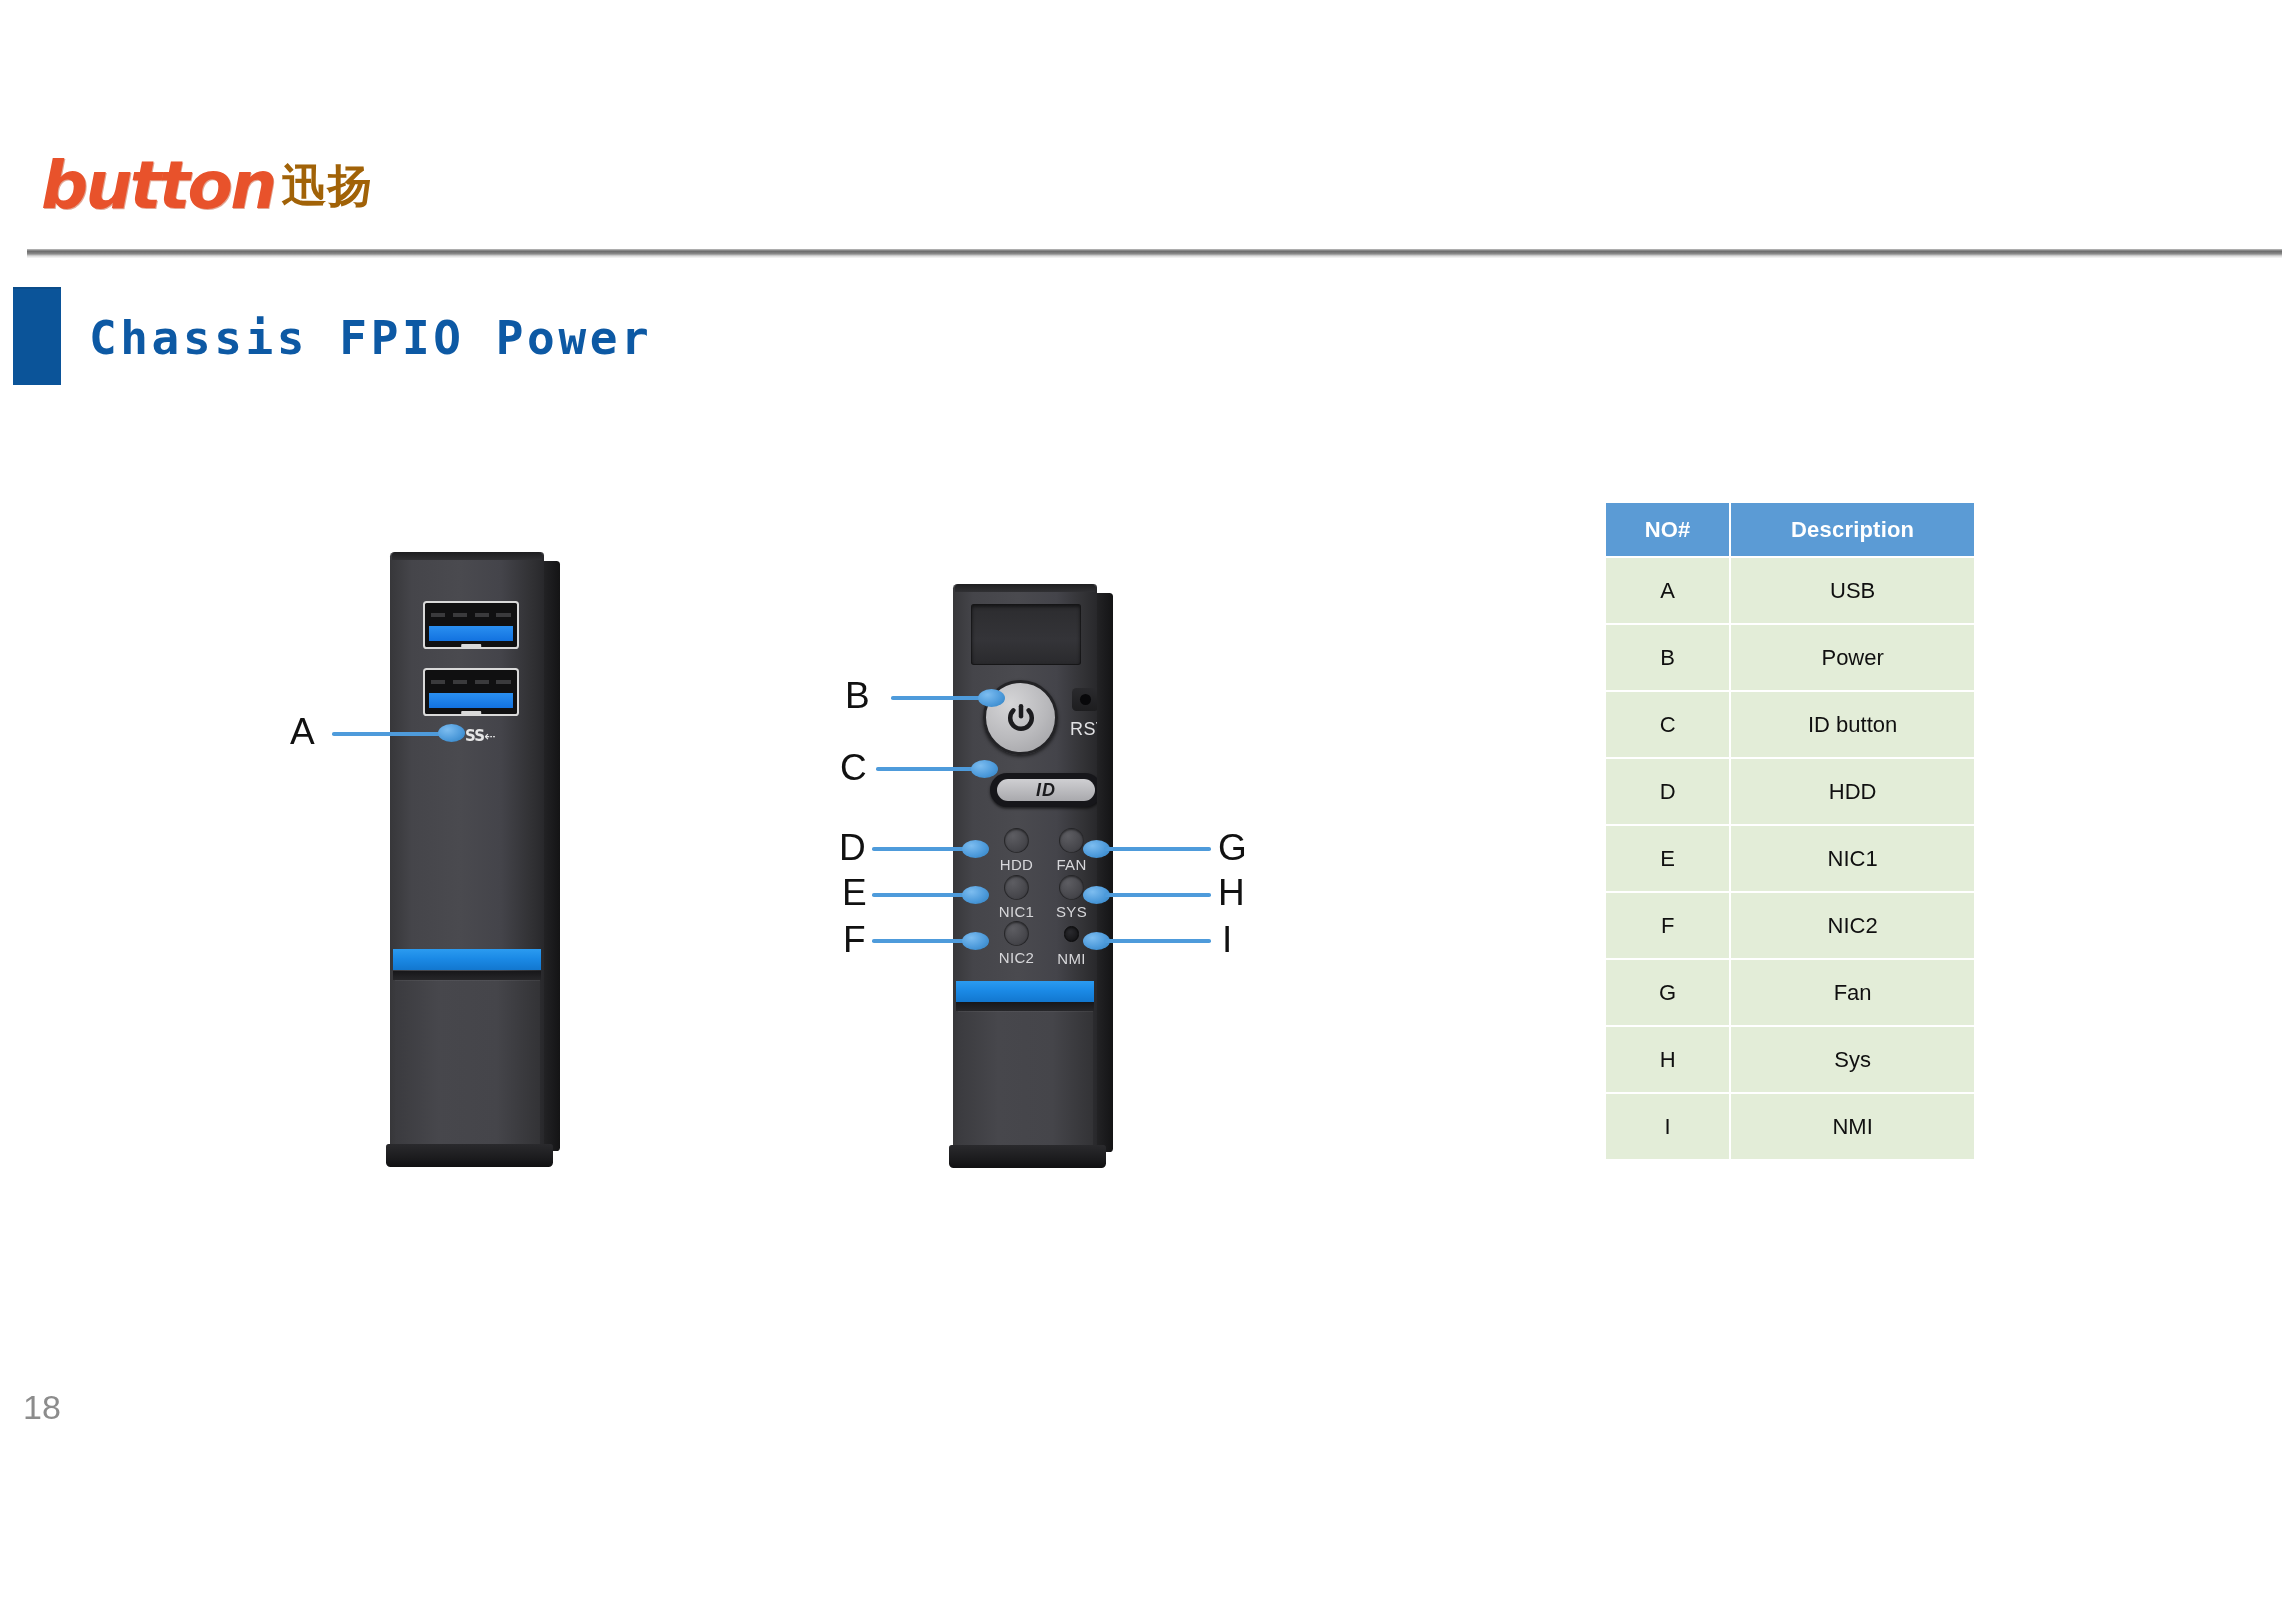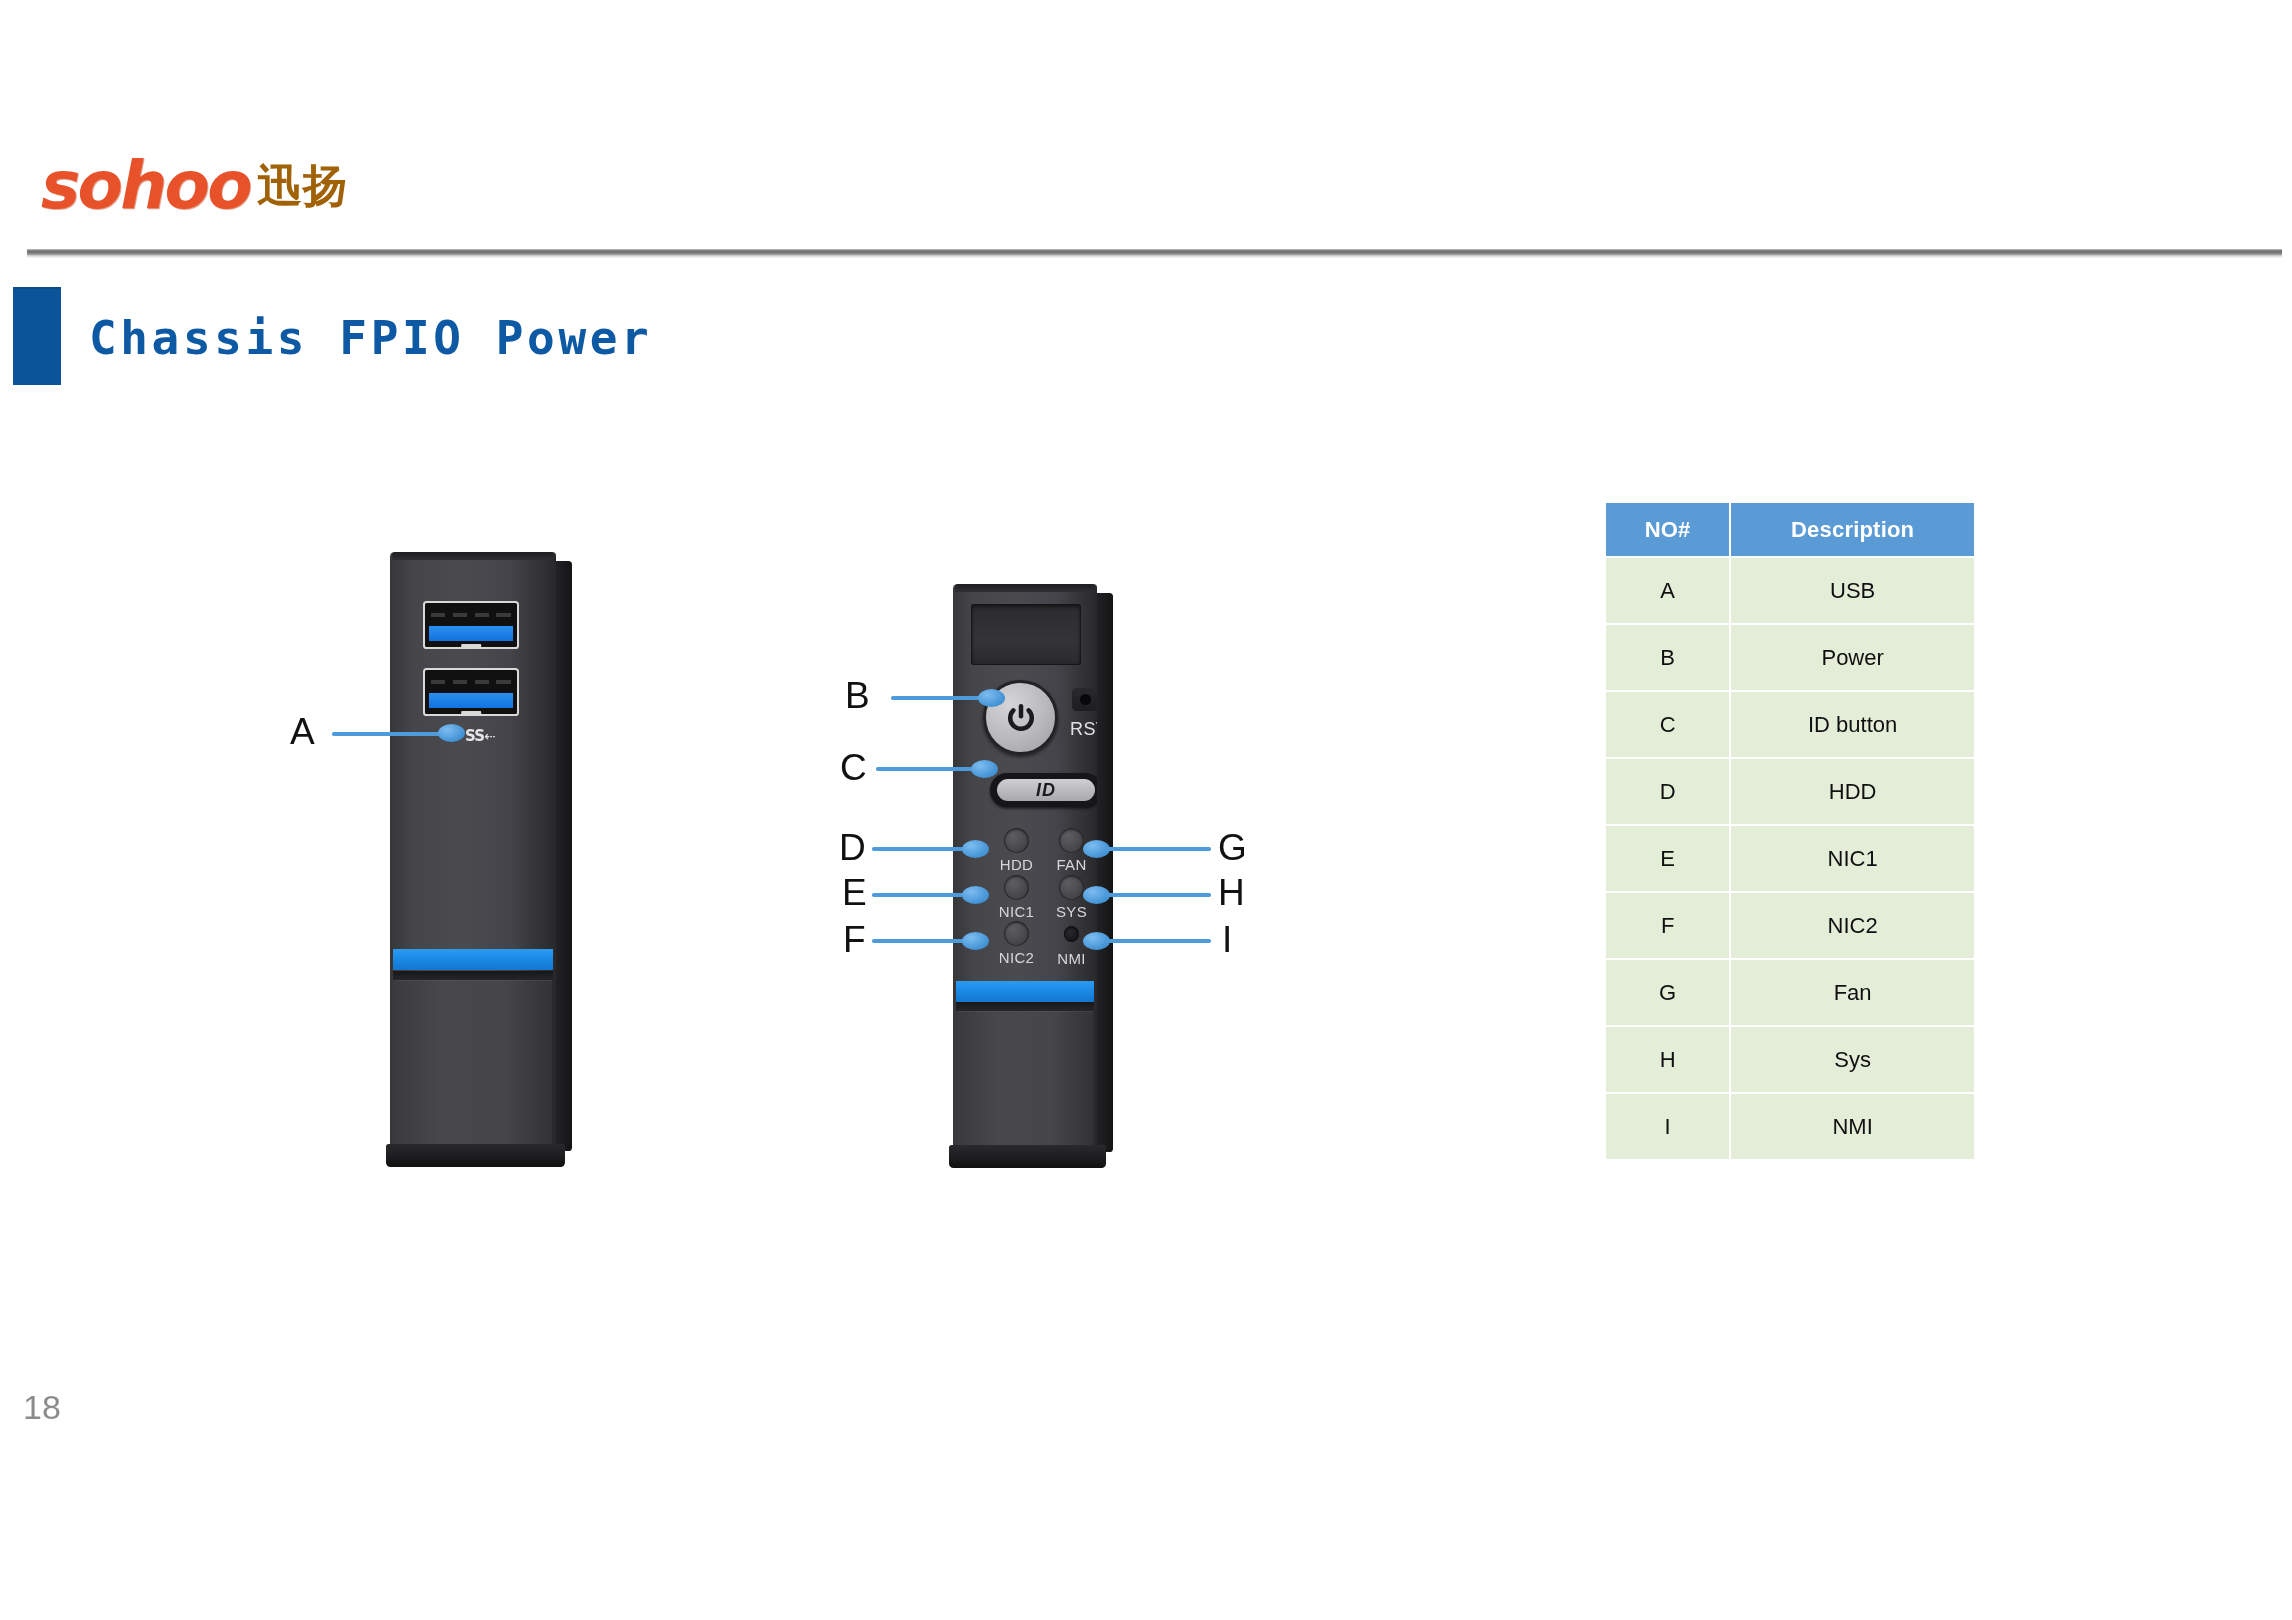--- a/index.html
+++ b/index.html
@@ -224,32 +224,32 @@
     font-size:22px;height:65px;padding:0;text-align:center;
     font-weight:normal;
   }
   #fpio-table .col-no{width:128px;}
   #fpio-table .col-desc{width:250px;margin-top:12px;}
 </style>
 </head>
 <body>
 
 <div id="logo">
-  <span class="word">sohoo</span>
+  <span class="word">button</span>
   <span class="cjk">迅扬</span>
 </div>
 
 <div id="header-rule"></div>
 
 <div id="title-tab"></div>
 <div id="page-title">Chassis FPIO Power</div>
 
 <div id="page-number">18</div>
 
-<div class="chassis" style="left:390px;top:552px;width:170px;height:615px;padding-left:12px;">
+<div class="chassis" style="left:390px;top:552px;width:170px;height:615px;">
   <div class="ch-side"></div>
   <div class="ch-front">
     <div class="ch-toplip"></div>
 
     <div class="usb" style="left:33px;top:49px;">
       <div class="pins">
           <i></i>
           <i></i>
           <i></i>
           <i></i>

